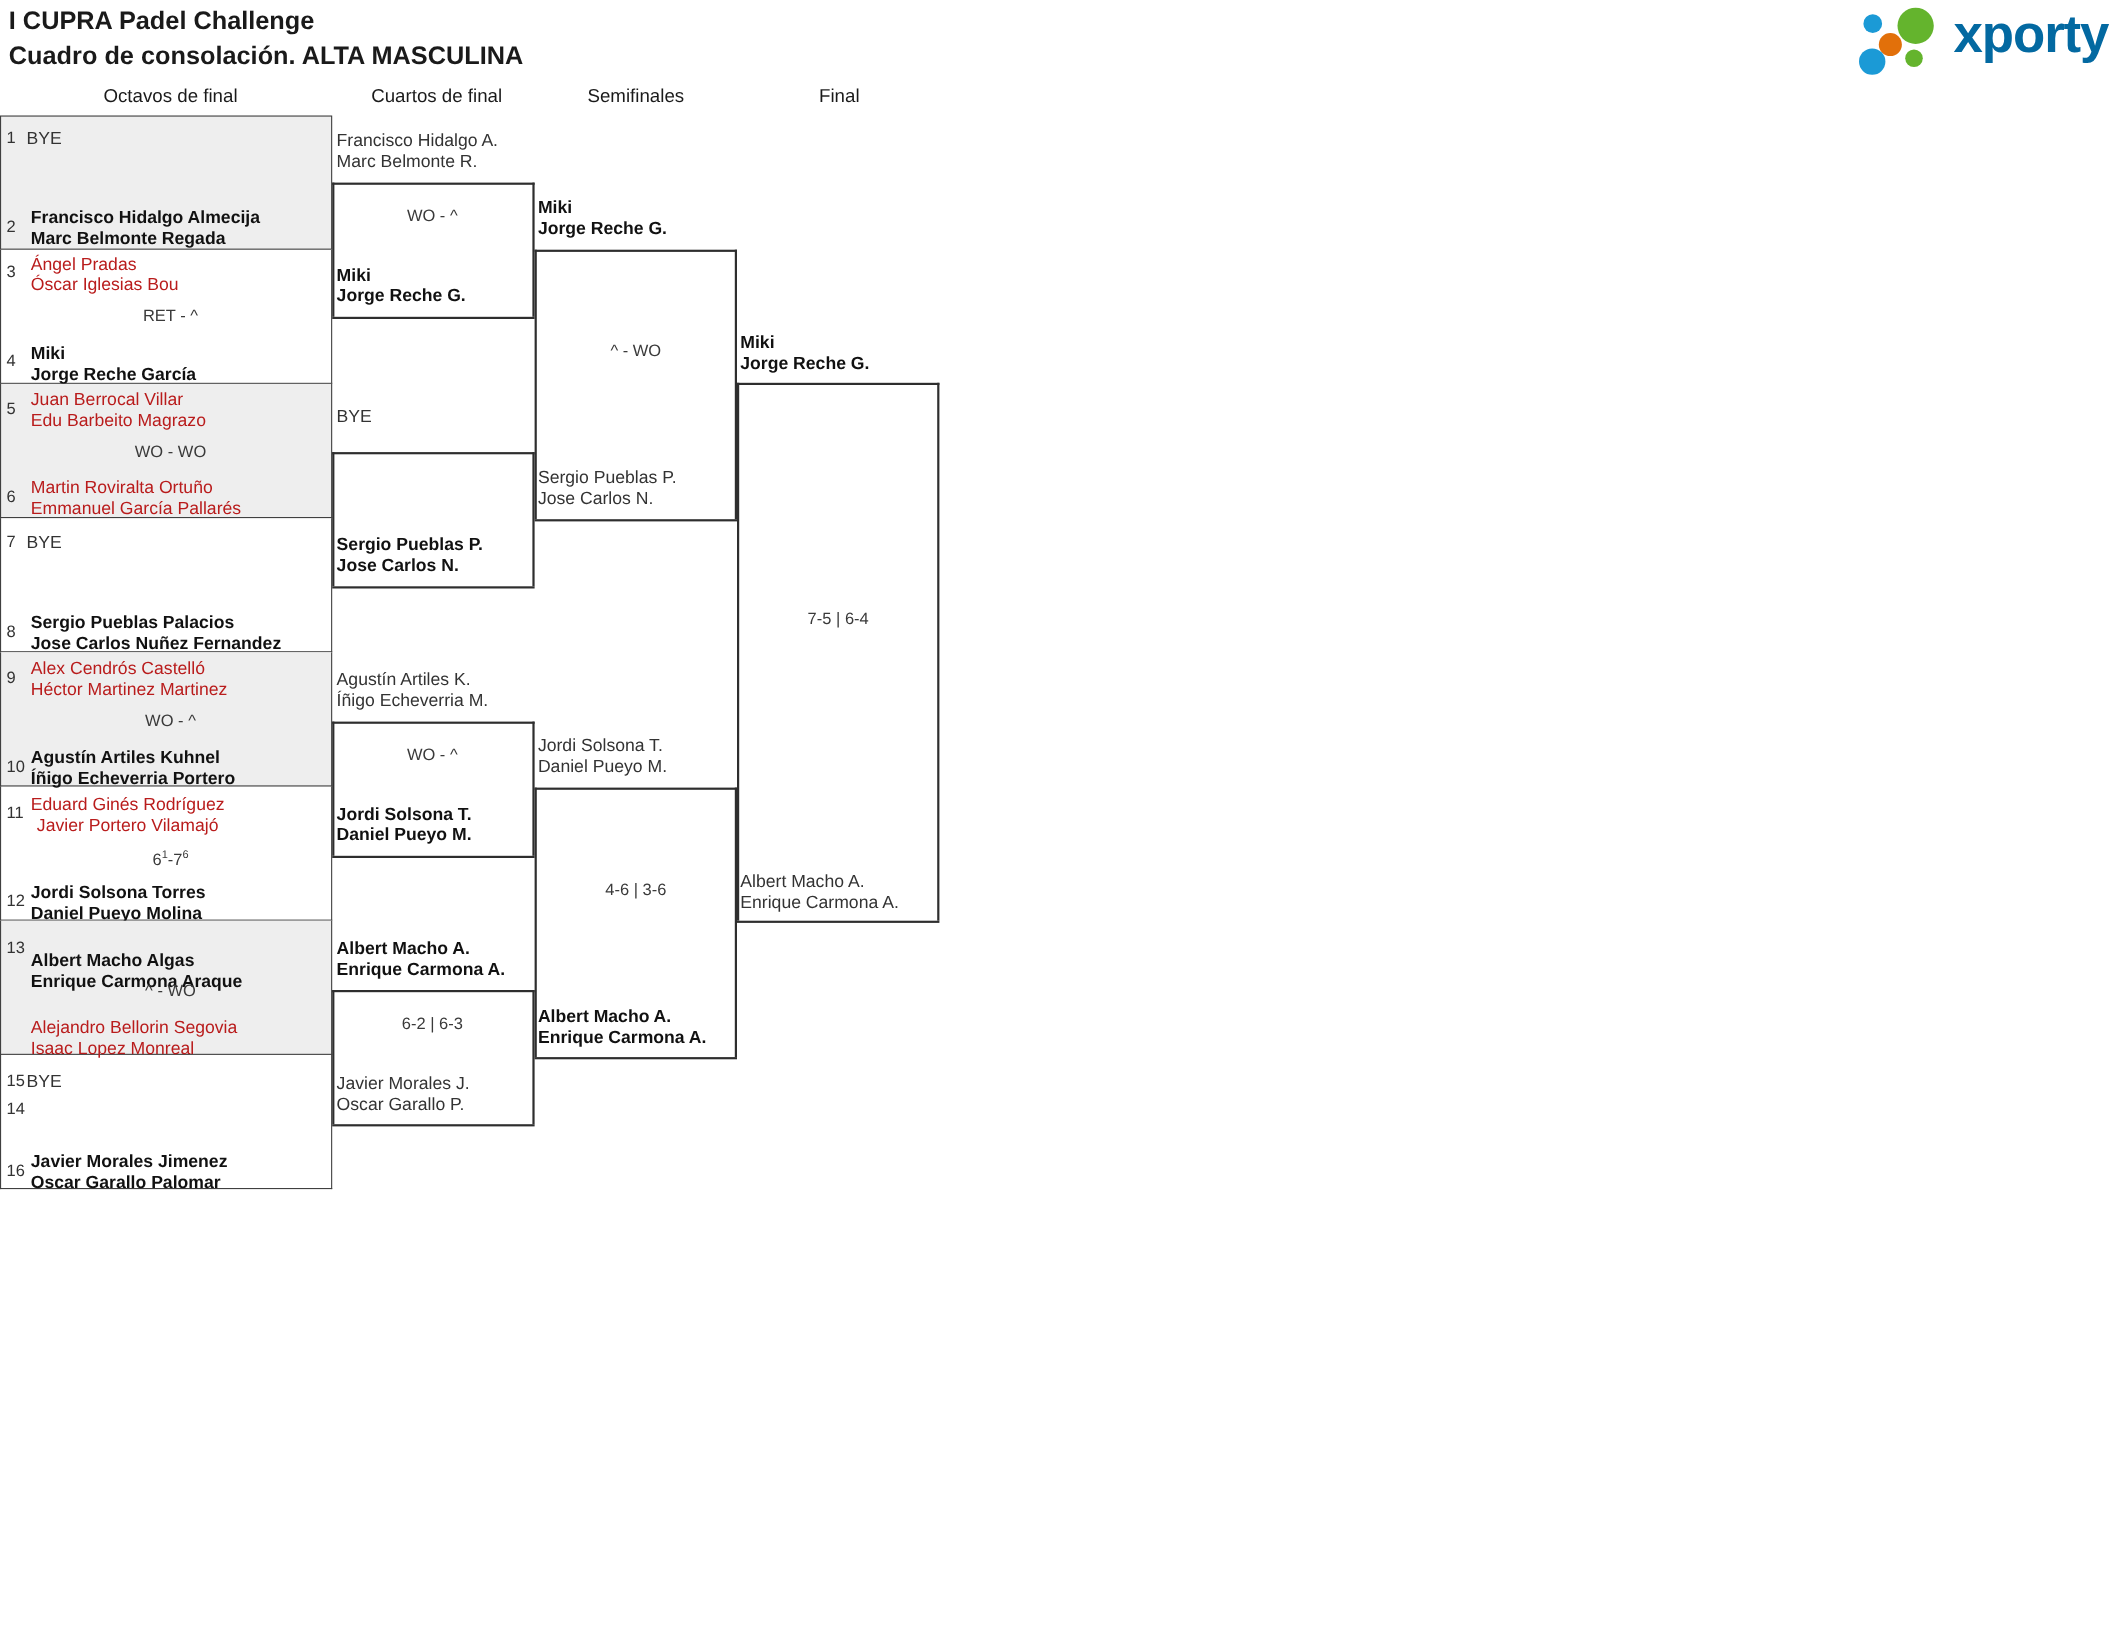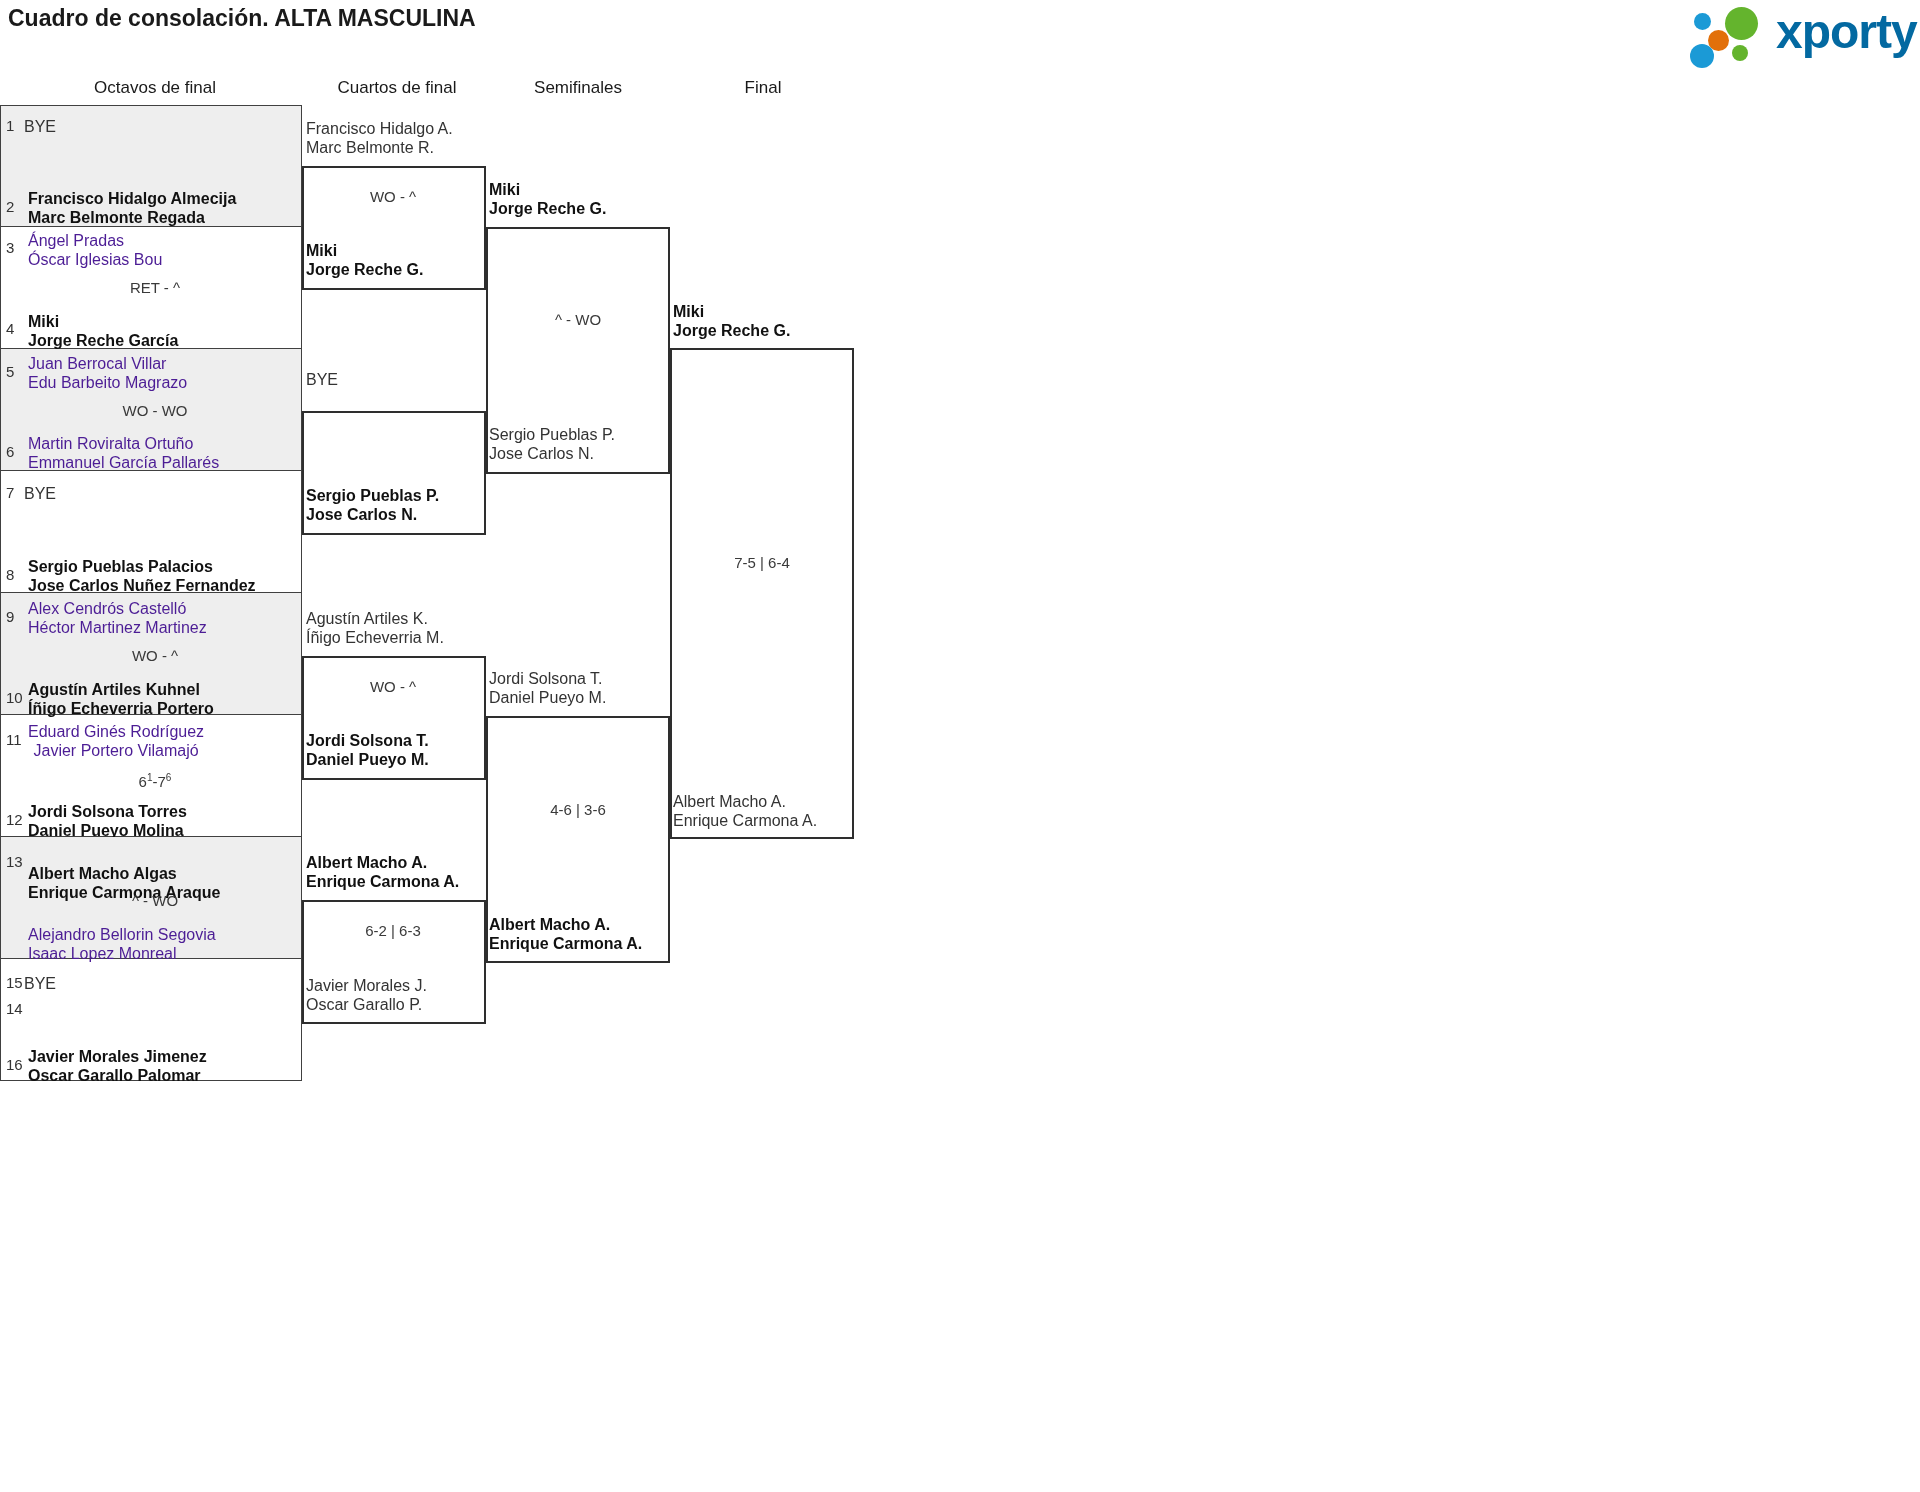--- a/index.html
+++ b/index.html
@@ -68,21 +68,21 @@
     color: #333333;
     width: 20px;
     text-align: left;
   }
 
   .players {
     position: absolute;
     left: 28px;
     font-size: 16px;
     line-height: 19px;
-    color: #4c1d95;
+    color: #b91c1c;
     white-space: nowrap;
   }
   .players.win { font-weight: 700; color: #111111; }
   .players .pl { display: block; }
 
   .bye-label {
     position: absolute;
     font-size: 16px;
     line-height: 19px;
     color: #333333;
@@ -109,20 +109,21 @@
     color: #333333;
     white-space: nowrap;
   }
   .rx-players.win { font-weight: 700; color: #111111; }
   .rx-players .pl { display: block; }
 </style>
 </head>
 <body>
 
 <div id="header">
+  <div class="title-line">I CUPRA Padel Challenge</div>
   <div class="title-line">Cuadro de consolación. ALTA MASCULINA</div>
 </div>
 
 <div id="logo">
   <span class="dot" style="left:4px; top:9px; width:17px; height:17px; background:#1b9ad6;"></span>
   <span class="dot" style="left:18px; top:26px; width:21px; height:21px; background:#e2700a;"></span>
   <span class="dot" style="left:0px; top:40px; width:24px; height:24px; background:#1b9ad6;"></span>
   <span class="dot" style="left:35px; top:3px; width:33px; height:33px; background:#64b42d;"></span>
   <span class="dot" style="left:42px; top:41px; width:16px; height:16px; background:#64b42d;"></span>
   <span class="wordmark">xporty</span>

